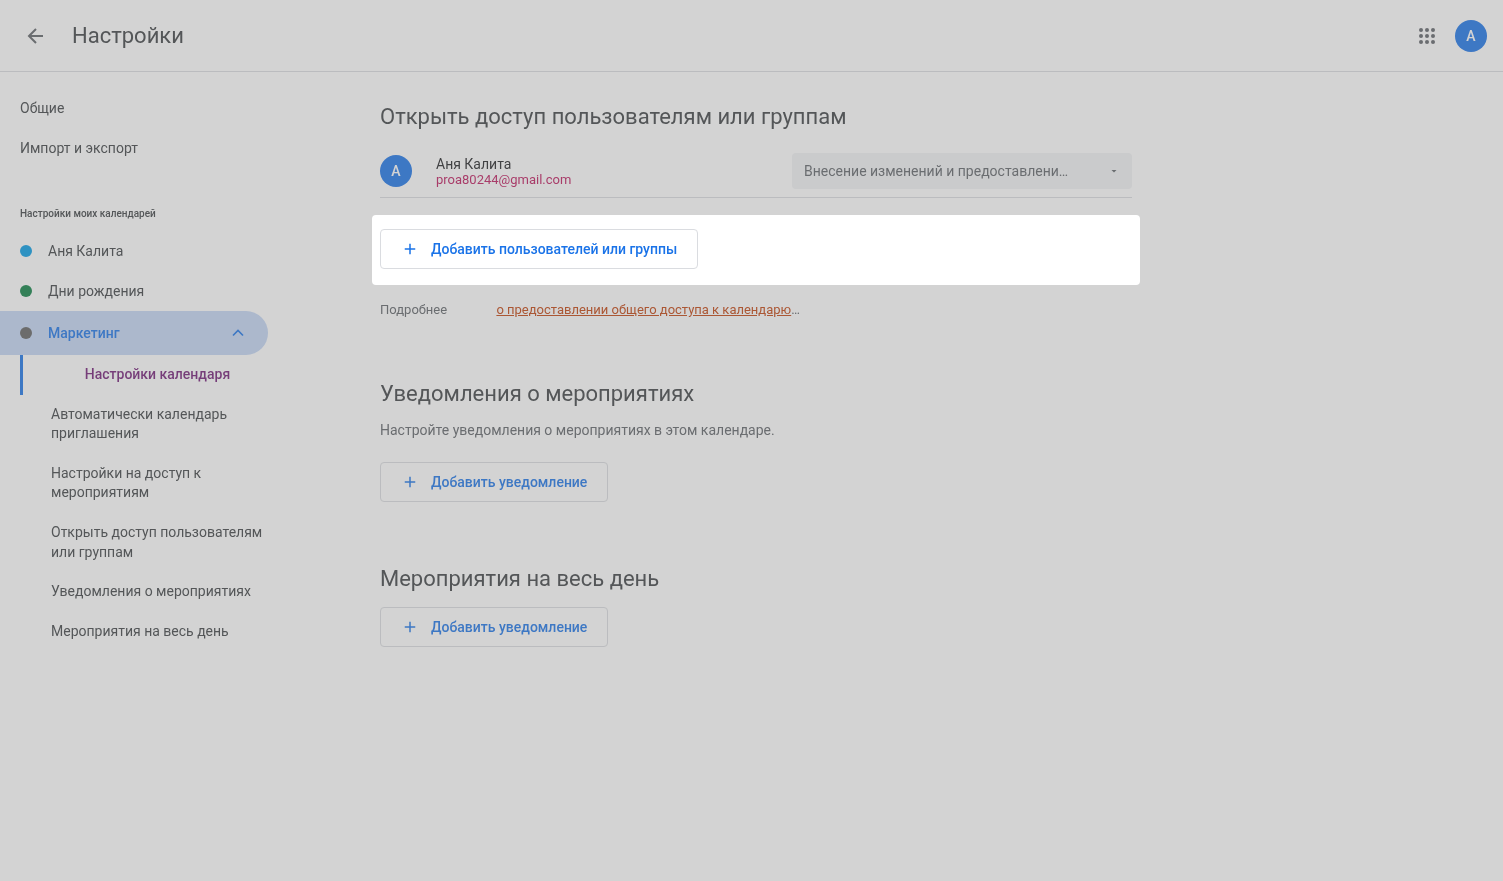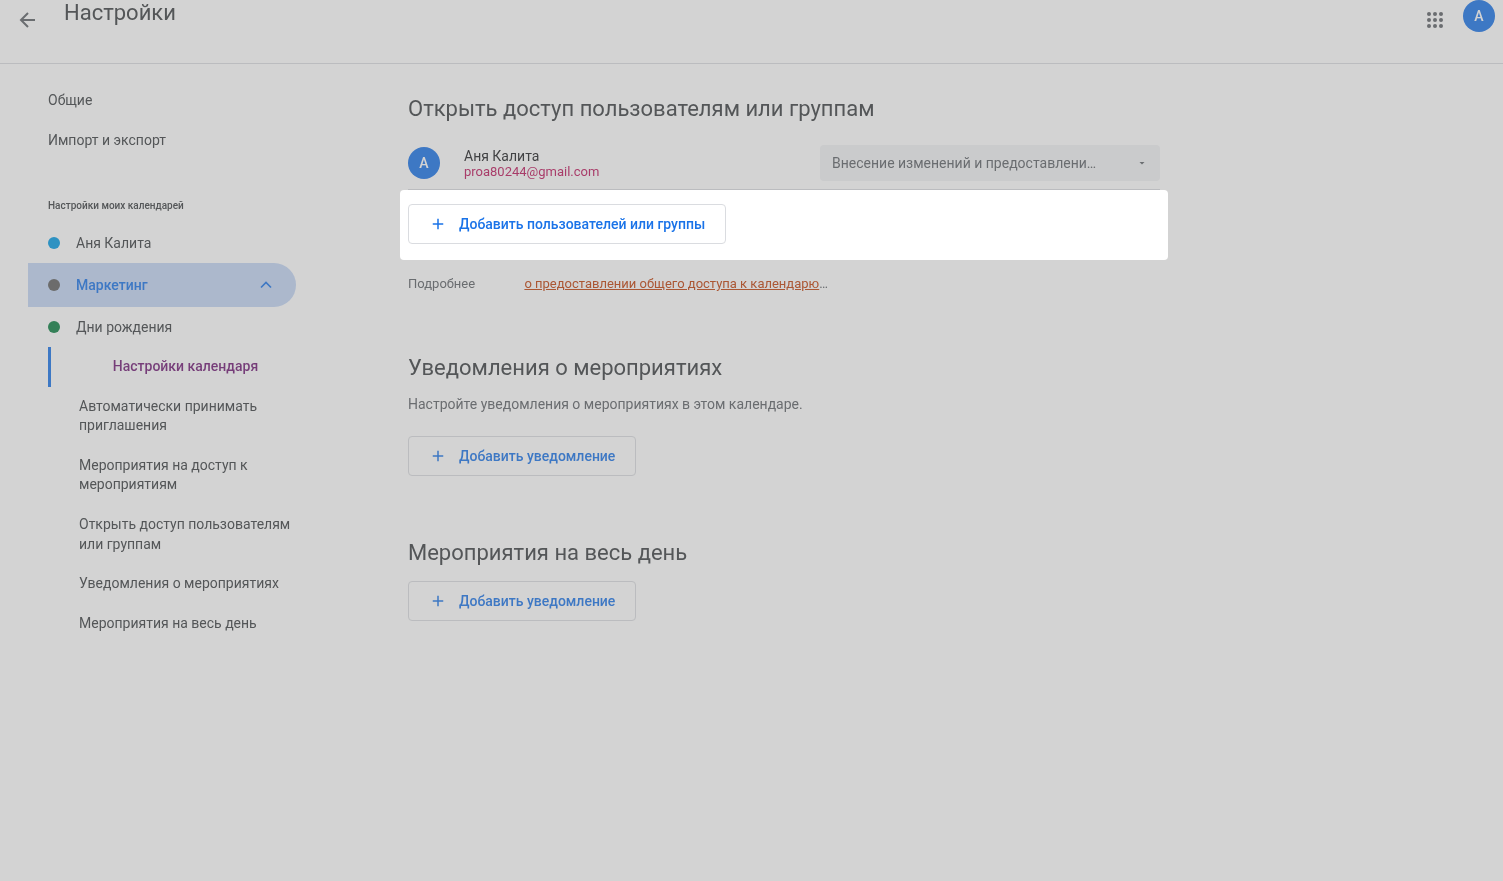--- a/index.html
+++ b/index.html
@@ -18,22 +18,23 @@
       z-index: 1;
     }
     .app {
       background: #fff;
       min-height: 881px;
       width: 1503px;
       position: relative;
     }
     .header {
       display: flex;
-      height: 64px;
-      padding: 0 8px;
+      align-items: center;
+      height: 72px;
+      padding: 0 16px;
       border-bottom: 1px solid #dadce0;
     }
     .back-btn {
       width: 40px;
       height: 40px;
       border-radius: 50%;
       display: flex;
       align-items: center;
       justify-content: center;
       cursor: pointer;
@@ -62,21 +63,20 @@
       font-weight: 500;
       cursor: pointer;
     }
     .body {
       display: flex;
     }
     .sidebar {
       width: 280px;
       padding: 16px 0;
       flex-shrink: 0;
-      margin-left: 28px;
     }
     .nav-item {
       padding: 12px 20px;
       font-size: 14px;
       color: #3c4043;
       cursor: pointer;
       display: flex;
       align-items: center;
       justify-content: space-between;
     }
@@ -176,21 +176,21 @@
       gap: 13px;
     }
     .perm-text {
       white-space: nowrap;
       overflow: hidden;
       text-overflow: ellipsis;
     }
     .highlight-area {
       background: #fff;
       padding: 14px 8px 16px 8px;
-      margin: 0 -8px;
+      margin: 17px -8px;
       position: relative;
       z-index: 5;
       border-radius: 4px;
     }
     .outlined-btn {
       border: 1px solid #dadce0;
       border-radius: 4px;
       padding: 10px 20px;
       display: inline-flex;
       align-items: center;
@@ -260,40 +260,40 @@
       </div>
 
       <div class="nav-section-label" style="margin-top:24px;">Настройки моих календарей</div>
 
       <div class="cal-item">
         <div class="cal-left">
           <span class="cal-dot" style="background:#039be5"></span>
           <span>Аня Калита</span>
         </div>
       </div>
+      <div class="cal-item">
+        <div class="cal-left">
+          <span class="cal-dot" style="background:#0b8043"></span>
+          <span>Дни рождения</span>
+        </div>
+      </div>
       <div class="cal-item active">
         <div class="cal-left">
           <span class="cal-dot" style="background:#616161"></span>
           <span>Маркетинг</span>
         </div>
         <svg width="20" height="20" viewBox="0 0 24 24" fill="none" stroke="#1a73e8" stroke-width="2">
             <path d="M18 15l-6-6-6 6"></path>
           </svg>
       </div>
-      <div class="cal-item">
-        <div class="cal-left">
-          <span class="cal-dot" style="background:#0b8043"></span>
-          <span>Дни рождения</span>
-        </div>
-      </div>
 
       <div class="subnav">
         <div class="subnav-item active">Настройки календаря</div>
-        <div class="subnav-item">Автоматически принимать приглашения</div>
-        <div class="subnav-item">Мероприятия на доступ к мероприятиям</div>
+        <div class="subnav-item">Автоматически календарь приглашения</div>
+        <div class="subnav-item">Настройки на доступ к мероприятиям</div>
         <div class="subnav-item">Открыть доступ пользователям или группам</div>
         <div class="subnav-item">Уведомления о мероприятиях</div>
         <div class="subnav-item">Мероприятия на весь день</div>
       </div>
     </div>
 
     <div class="main">
 
       <div class="section first">
         <div class="section-title">Открыть доступ пользователям или группам</div>

